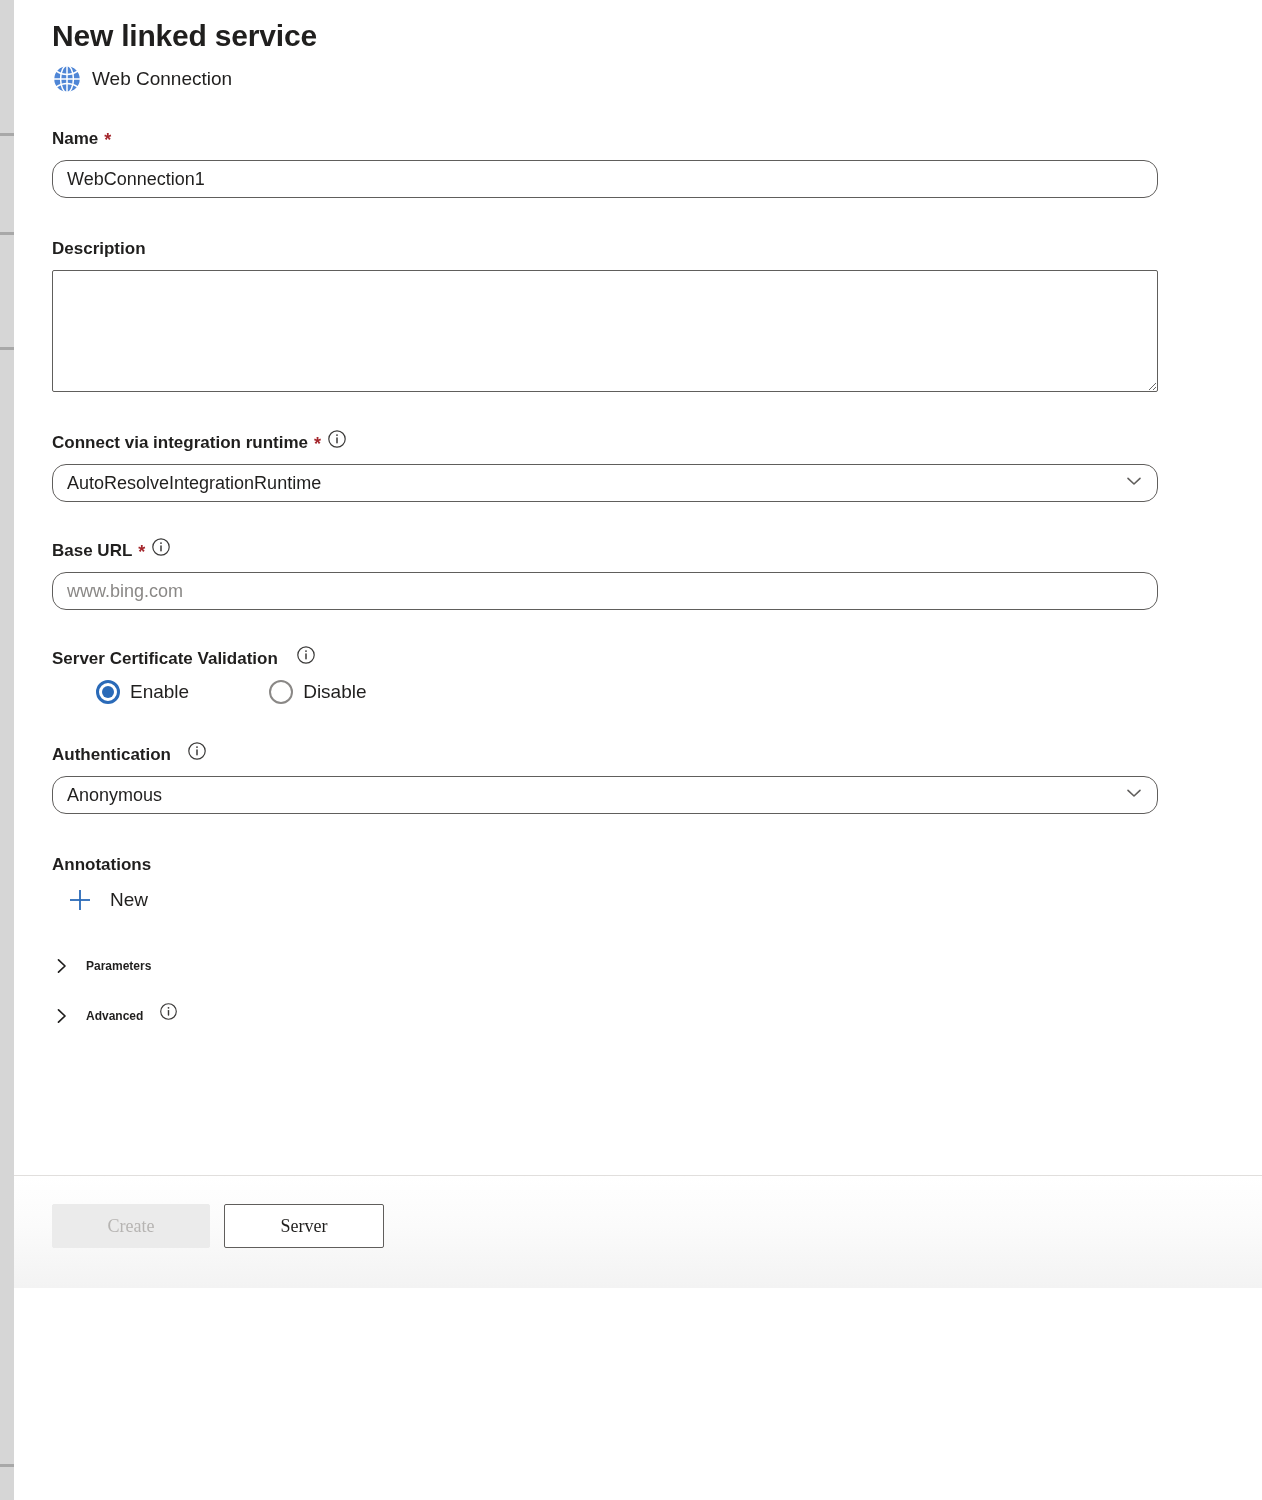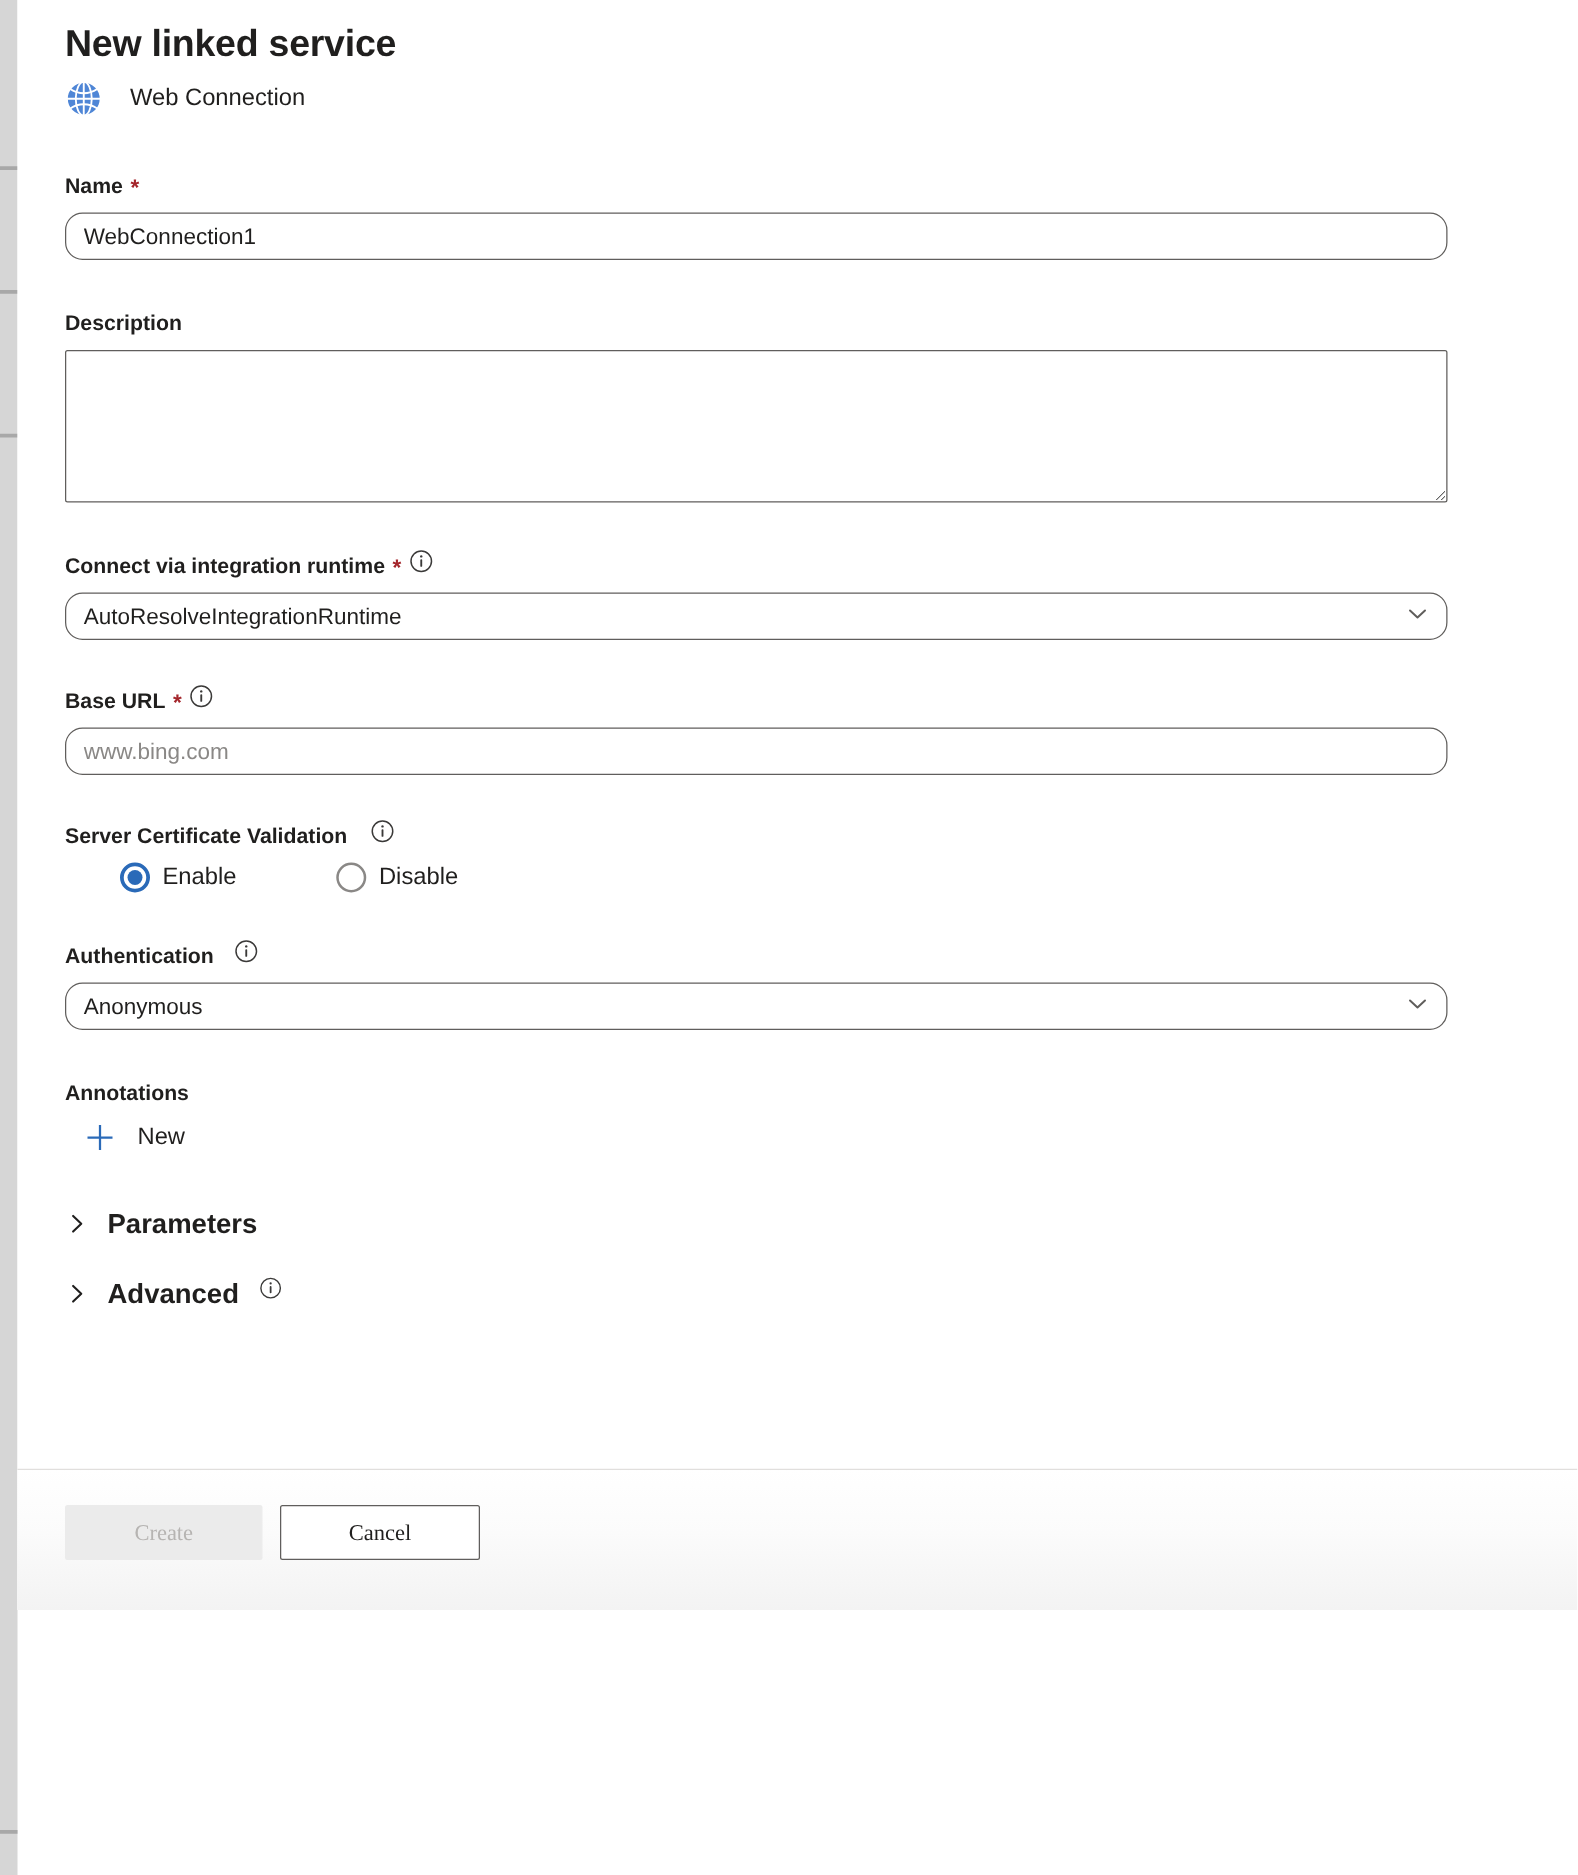--- a/index.html
+++ b/index.html
@@ -49,22 +49,22 @@
   #header { padding-top: 16px; }
   #page-title {
     font-size: 30px;
     font-weight: bold;
     letter-spacing: -0.2px;
     color: #201f1e;
     margin: 0 0 8px 0;
     line-height: 40px;
   }
   #subtitle-row {
-    display: flex; align-items: center; gap: 22px;
-    margin-bottom: 44px;
+    display: flex; align-items: center; gap: 10px;
+    margin-bottom: 34px;
   }
   #service-type-label {
     font-size: 19px; color: #201f1e; line-height: 24px;
   }
 
   
   .globe-icon { display: block; }
 
   
   .field { margin-bottom: 0; }
@@ -147,21 +147,21 @@
   }
   .plus-icon { display: block; }
   #annotations-new-label { font-size: 19px; color: #201f1e; }
 
   
   .collapse-row {
     display: flex; align-items: center; gap: 14px;
     cursor: pointer; width: fit-content;
   }
   .chevron-right { display: block; }
-  .collapse-label { font-size: 22px; font-weight: bold; color: #201f1e; }
+  .collapse-label { font-size: 12px; font-weight: bold; color: #201f1e; }
 
   
   #footer-divider {
     height: 1px; background: #e1dfdd; flex: 0 0 auto;
   }
   #footer {
     flex: 0 0 auto;
     height: 112px;
     background: linear-gradient(180deg,#ffffff 0%,#fbfbfb 45%,#f3f3f3 100%);
     padding: 28px 0 0 38px;
@@ -376,16 +376,16 @@
         </svg>
       </span>
     </div>
 
   </div>
 
   <div id="footer-divider"></div>
 
   <div id="footer">
     <button class="btn primary-disabled" id="create-button" disabled="">Create</button>
-    <button class="btn" id="cancel-button">Cancel</button>
+    <button class="btn" id="cancel-button">Server</button>
   </div>
 
 </div>
 
 </body></html>

